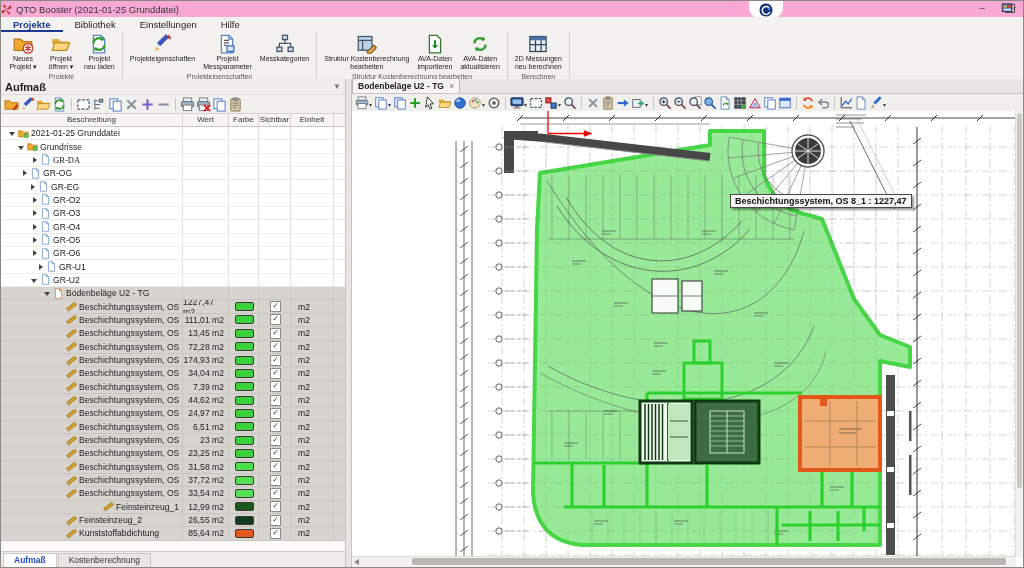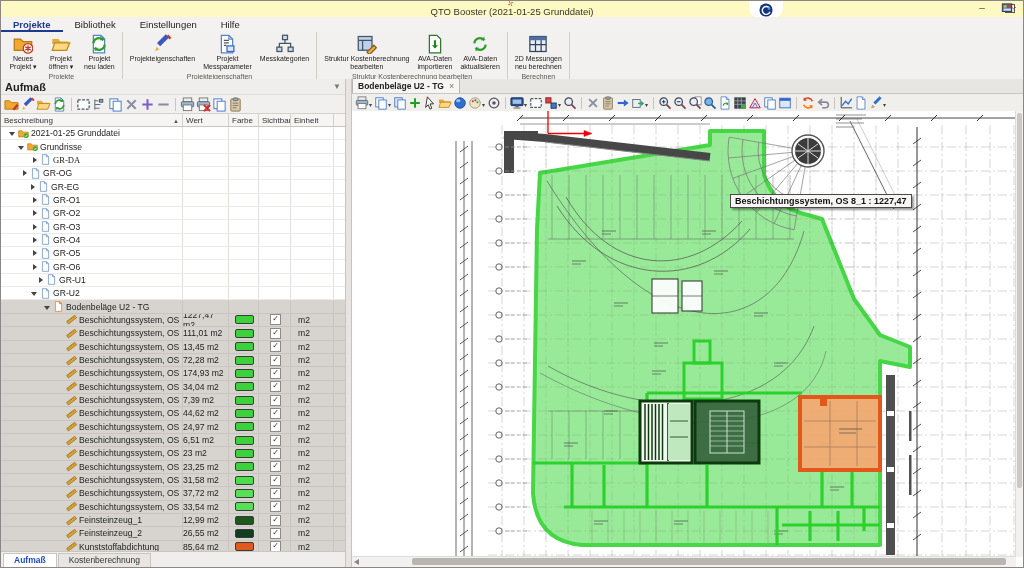--- a/index.html
+++ b/index.html
@@ -1,21 +1,21 @@
 <!DOCTYPE html>
 <html><head>
 <meta charset="utf-8">
 <style>
   html,body{margin:0;padding:0;}
   body{font-family:"Liberation Sans",sans-serif;background:#888;}
   #app{position:relative;width:1024px;height:568px;background:#f0eeec;overflow:hidden;
        border:1px solid #8a8784;box-sizing:border-box;font-size:9px;color:#222;}
   
-  #titlebar{position:absolute;left:0;top:0;right:0;height:16px;background:#fef9c3;
-            border-bottom:1px solid #d8d5d2;display:flex;align-items:center;padding-left:0;flex-direction:column;}
+  #titlebar{position:absolute;left:0;top:0;right:0;height:16px;background:#f9a8d4;
+            border-bottom:1px solid #d8d5d2;display:flex;align-items:center;padding-left:0;}
   #app-icon{width:11px;height:11px;margin-right:4px;}
   #title-text{font-size:9.5px;color:#333;}
   #brand-badge{position:absolute;left:748px;top:0px;width:34px;height:17px;background:#fff;
                border-radius:0 0 10px 10px;display:flex;justify-content:center;align-items:center;}
   #win-controls{position:absolute;right:6px;top:1px;display:flex;gap:14px;}
   .win-btn{width:14px;height:12px;color:#555;font-size:10px;line-height:12px;text-align:center;cursor:default;}
   .max-glyph{width:8px;height:7px;border:1px solid #555;display:inline-block;margin-top:2px;}
   
   #menubar{position:absolute;left:0;top:16px;right:0;height:15px;background:#f4f2f0;display:flex;
            align-items:center;gap:0;border-bottom:1px solid #e2dfdc;}
@@ -40,30 +40,30 @@
   
   #aufmass-header{height:13px;background:#f0eeec;padding:1px 4px;display:flex;align-items:center;}
   #aufmass-title{font-weight:bold;font-size:11px;color:#222;flex:1;}
   #pin-icon{color:#777;font-size:8px;}
   #tree-toolbar{height:18px;background:#f2f0ee;border-top:1px solid #e0ddd9;border-bottom:1px solid #d5d1cd;
                 display:flex;align-items:center;padding-left:3px;gap:1px;}
   .tico{width:15px;height:15px;padding:0;}
   .tsep{width:1px;height:13px;background:#c9c5c1;margin:0 3px;}
   #grid-header{height:12px;display:grid;grid-template-columns:182px 46px 30px 32px 43px;
                background:#f6f5f3;border-bottom:1px solid #c9c5c1;font-size:8px;color:#333;}
-  #grid-header .hcell{border-right:1px solid #d4d0cc;padding:1px 3px 0 3px;display:flex;align-items:center;overflow:hidden;}
+  #grid-header .hcell{border-right:1px solid #d4d0cc;padding:1px 3px 0 3px;display:flex;align-items:center;overflow:hidden;flex-direction:column;}
   #grid-header .sort{margin-left:auto;font-size:6px;color:#555;}
   #rows{flex:1;overflow:hidden;background:#fbfaf9;}
   .row{height:12.35px;display:grid;grid-template-columns:182px 46px 30px 32px 43px;
        border-bottom:1px solid #edebe8;background:#fff;font-size:8.6px;align-items:center;}
   .row.sel{background:#d7d4d0;border-bottom:1px solid #c8c5c1;}
   .cell{border-right:1px solid #e3e0dc;height:100%;display:flex;align-items:center;overflow:hidden;}
   .row.sel .cell{border-right:1px solid #c8c5c1;}
   .c-desc{padding-left:2px;white-space:nowrap;}
-  .c-wert{justify-content:flex-start;padding-right:4px;}
+  .c-wert{justify-content:flex-end;padding-right:4px;}
   .c-einheit{padding-left:7px;}
   .exp{width:8px;height:8px;display:inline-block;flex:none;position:relative;}
   .exp.closed::before{content:"";position:absolute;left:2px;top:1px;border-left:4px solid #444;
       border-top:3px solid transparent;border-bottom:3px solid transparent;}
   .exp.open::before{content:"";position:absolute;left:0px;top:3px;border-top:4px solid #444;
       border-left:3px solid transparent;border-right:3px solid transparent;}
   .ticon{width:11px;height:11px;flex:none;margin:0 2px 0 1px;}
   .swatch{width:17px;height:7px;border:1px solid #3a3a3a;border-radius:2px;margin-left:6px;}
   .cb{width:9px;height:9px;background:#fff;border:1px solid #8d8a86;margin-left:11px;
       font-size:8px;line-height:8px;text-align:center;color:#333;}
@@ -413,90 +413,76 @@
             <div class="cell"></div>
             <div class="cell c-einheit"></div>
           </div>
           <div class="row">
             <div class="cell c-desc" style="padding-left: 30px;">
               <span class="exp closed"></span>
               <span class="ticon"><svg viewBox="0 0 16 16" width="100%" height="100%">
                   <path d="M3.5 1h6l3 3v11h-9z" fill="#fff" stroke="#5b84c4"></path>
                   <path d="M9.5 1v3h3" fill="none" stroke="#5b84c4"></path>
                 </svg></span>
-              <span>GR-O1</span>
+              <span>GR-O2</span>
             </div>
             <div class="cell c-wert"></div>
             <div class="cell"></div>
             <div class="cell"></div>
             <div class="cell c-einheit"></div>
           </div>
           <div class="row">
             <div class="cell c-desc" style="padding-left: 30px;">
               <span class="exp closed"></span>
               <span class="ticon"><svg viewBox="0 0 16 16" width="100%" height="100%">
                   <path d="M3.5 1h6l3 3v11h-9z" fill="#fff" stroke="#5b84c4"></path>
                   <path d="M9.5 1v3h3" fill="none" stroke="#5b84c4"></path>
                 </svg></span>
-              <span>GR-O2</span>
+              <span>GR-O3</span>
             </div>
             <div class="cell c-wert"></div>
             <div class="cell"></div>
             <div class="cell"></div>
             <div class="cell c-einheit"></div>
           </div>
           <div class="row">
             <div class="cell c-desc" style="padding-left: 30px;">
               <span class="exp closed"></span>
               <span class="ticon"><svg viewBox="0 0 16 16" width="100%" height="100%">
                   <path d="M3.5 1h6l3 3v11h-9z" fill="#fff" stroke="#5b84c4"></path>
                   <path d="M9.5 1v3h3" fill="none" stroke="#5b84c4"></path>
                 </svg></span>
-              <span>GR-O3</span>
+              <span>GR-O4</span>
             </div>
             <div class="cell c-wert"></div>
             <div class="cell"></div>
             <div class="cell"></div>
             <div class="cell c-einheit"></div>
           </div>
           <div class="row">
             <div class="cell c-desc" style="padding-left: 30px;">
               <span class="exp closed"></span>
               <span class="ticon"><svg viewBox="0 0 16 16" width="100%" height="100%">
                   <path d="M3.5 1h6l3 3v11h-9z" fill="#fff" stroke="#5b84c4"></path>
                   <path d="M9.5 1v3h3" fill="none" stroke="#5b84c4"></path>
                 </svg></span>
-              <span>GR-O4</span>
+              <span>GR-O5</span>
             </div>
             <div class="cell c-wert"></div>
             <div class="cell"></div>
             <div class="cell"></div>
             <div class="cell c-einheit"></div>
           </div>
           <div class="row">
             <div class="cell c-desc" style="padding-left: 30px;">
               <span class="exp closed"></span>
               <span class="ticon"><svg viewBox="0 0 16 16" width="100%" height="100%">
                   <path d="M3.5 1h6l3 3v11h-9z" fill="#fff" stroke="#5b84c4"></path>
                   <path d="M9.5 1v3h3" fill="none" stroke="#5b84c4"></path>
                 </svg></span>
-              <span>GR-O5</span>
-            </div>
-            <div class="cell c-wert"></div>
-            <div class="cell"></div>
-            <div class="cell"></div>
-            <div class="cell c-einheit"></div>
-          </div>
-          <div class="row">
-            <div class="cell c-desc" style="padding-left: 30px;">
-              <span class="exp closed"></span>
-              <span class="ticon"><svg viewBox="0 0 16 16" width="100%" height="100%">
-                  <path d="M3.5 1h6l3 3v11h-9z" fill="#fff" stroke="#5b84c4"></path>
-                  <path d="M9.5 1v3h3" fill="none" stroke="#5b84c4"></path>
-                </svg></span>
               <span>GR-O6</span>
             </div>
             <div class="cell c-wert"></div>
             <div class="cell"></div>
             <div class="cell"></div>
             <div class="cell c-einheit"></div>
           </div>
           <div class="row">
             <div class="cell c-desc" style="padding-left: 36px;">
               <span class="exp closed"></span>
@@ -893,21 +879,21 @@
               <span class="swatch" style="background: rgb(85, 224, 85);"></span>
             </div>
             <div class="cell">
               <span class="cb">✓</span>
             </div>
             <div class="cell c-einheit">
               <span>m2</span>
             </div>
           </div>
           <div class="row sel">
-            <div class="cell c-desc" style="padding-left: 56px;">
+            <div class="cell c-desc" style="padding-left: 56px; margin-left: 37px;">
               <span class="exp"></span>
               <span class="ticon"><svg viewBox="0 0 16 16" width="100%" height="100%">
                   <g transform="rotate(-38 8 8)">
                     <rect x="0.5" y="6" width="15" height="4.5" fill="#dca62e" stroke="#8a5f10" stroke-width=".8"></rect>
                     <path d="M3 6v2M6 6v2M9 6v2M12 6v2" stroke="#8a5f10" stroke-width=".7"></path>
                   </g>
                 </svg></span>
               <span>Feinsteinzeug_1</span>
             </div>
             <div class="cell c-wert">

